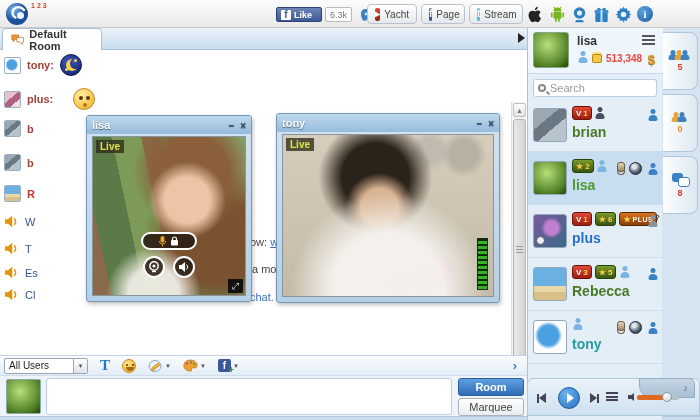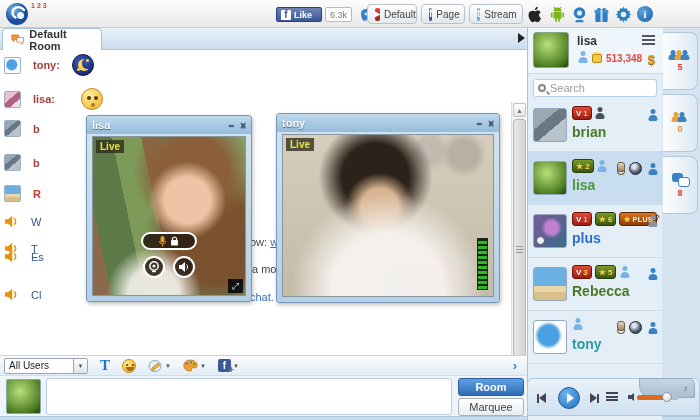--- a/index.html
+++ b/index.html
@@ -30,21 +30,21 @@
   .tabbar{position:absolute;left:0;top:28px;width:527px;height:22px;
           background:linear-gradient(#eaf2f9,#cadded);border-bottom:1px solid #a9c2da;}
   .roomtab{position:absolute;left:2px;top:0;width:100px;height:22px;background:#fdfefe;
            border:1px solid #a9c2da;border-bottom:none;border-radius:4px 4px 0 0;
            display:flex;align-items:center;gap:5px;padding:0 8px;font-weight:bold;color:#333;}
   .collapse-tri{position:absolute;left:518px;top:33px;width:0;height:0;
                 border-top:5px solid transparent;border-bottom:5px solid transparent;border-left:7px solid #222;}
 
   
   .chatarea{position:absolute;left:0;top:50px;width:527px;height:305px;background:#fff;}
-  .msg{position:absolute;display:flex;align-items:center;gap:12px;text-align:center;}
+  .msg{position:absolute;display:flex;align-items:center;gap:6px;text-align:center;}
   .av16{width:17px;height:17px;border:1px solid #9ab0c6;border-radius:2px;flex:none;}
   .uname-chat{font-weight:bold;color:#a0413c;}
   .systext{color:#35568a;}
   .frag{position:absolute;color:#444;white-space:nowrap;z-index:1;}
   .link{color:#3b6fc4;text-decoration:underline;}
 
   
   .emote{width:22px;height:22px;border-radius:50%;position:relative;flex:none;}
   .emote-moon{background:radial-gradient(circle at 35% 30%,#3a55b8,#101d62);border:1px solid #0d154a;}
   .emote-moon .cres{position:absolute;left:5px;top:4px;width:12px;height:12px;border-radius:50%;background:#f7d24a;}
@@ -261,21 +261,21 @@
     <div class="likecount">6.3k</div>
 
     <svg class="abs" style="left:360px;top:8px" width="22" height="14" viewBox="0 0 22 14">
       <path fill="#3b82c4" d="M5.5 1h11A4.5 4.5 0 0121 5.5c0 4-1.8 7.5-3.8 7.5-1.6 0-2.3-2.2-3.6-2.2H8.4c-1.3 0-2 2.2-3.6 2.2C2.8 13 1 9.5 1 5.5A4.5 4.5 0 015.5 1z"></path>
       <circle cx="6" cy="6" r="1.4" fill="#cfe4f6"></circle>
         <circle cx="16" cy="6" r="1.4" fill="#cfe4f6"></circle>
     </svg>
 
     <div class="hbtn" style="left:367px;width:50px">
       <span class="sq-icon" style="background:linear-gradient(#e04a38,#9a1e12)">▸</span>
-      <span>Default</span>
+      <span>Yacht</span>
     </div>
     <div class="hbtn" style="left:421px;width:44px">
       <span class="sq-icon" style="background:#3b5998">f</span>
       <span>Page</span>
     </div>
     <div class="hbtn" style="left:469px;width:54px">
       <span class="sq-icon" style="background:#5fb6e8">t</span>
       <span>Stream</span>
     </div>
 
@@ -323,21 +323,21 @@
       <span class="uname-chat">tony:</span>
       <span class="emote emote-moon">
         <span class="cres"></span>
           <span class="star" style="left:4px;top:13px"></span>
           <span class="star" style="left:13px;top:4px"></span>
       </span>
     </div>
 
     <div class="msg" style="left:4px;top:38px">
       <span class="av16" style="background:linear-gradient(140deg,#e8c0d0 0 40%,#b06080 40% 70%,#f0dce4 70%)"></span>
-      <span class="uname-chat">lisa:</span>
+      <span class="uname-chat">plus:</span>
       <span class="emote emote-shy" style="margin-left:14px">
         <span class="eye" style="left:5px"></span>
           <span class="eye" style="left:12px"></span>
           <span class="mouth"></span>
       </span>
     </div>
 
     <div class="msg" style="left:4px;top:70px">
       <span class="av16 av-photo"></span>
       <span class="uname-chat">b</span>
@@ -358,21 +358,21 @@
       </svg>
       <span class="systext">W</span>
     </div>
     <div class="msg" style="left:4px;top:192px">
       <svg class="speaker-ico" width="15" height="13" viewBox="0 0 15 13">
         <path d="M1 4.2h3L8.2.8v11.4L4 8.8H1z" fill="#e8920a"></path>
           <path d="M10.2 3.2c1.7 1.9 1.7 4.7 0 6.6" stroke="#e8920a" stroke-width="1.4" fill="none"></path>
       </svg>
       <span class="systext">T</span>
     </div>
-    <div class="msg" style="left:4px;top:200px">
+    <div class="msg" style="left:4px;top:216px">
       <svg class="speaker-ico" width="15" height="13" viewBox="0 0 15 13">
         <path d="M1 4.2h3L8.2.8v11.4L4 8.8H1z" fill="#e8920a"></path>
           <path d="M10.2 3.2c1.7 1.9 1.7 4.7 0 6.6" stroke="#e8920a" stroke-width="1.4" fill="none"></path>
       </svg>
       <span class="systext">Es</span>
     </div>
     <div class="msg" style="left:4px;top:238px">
       <svg class="speaker-ico" width="15" height="13" viewBox="0 0 15 13">
         <path d="M1 4.2h3L8.2.8v11.4L4 8.8H1z" fill="#e8920a"></path>
           <path d="M10.2 3.2c1.7 1.9 1.7 4.7 0 6.6" stroke="#e8920a" stroke-width="1.4" fill="none"></path>

